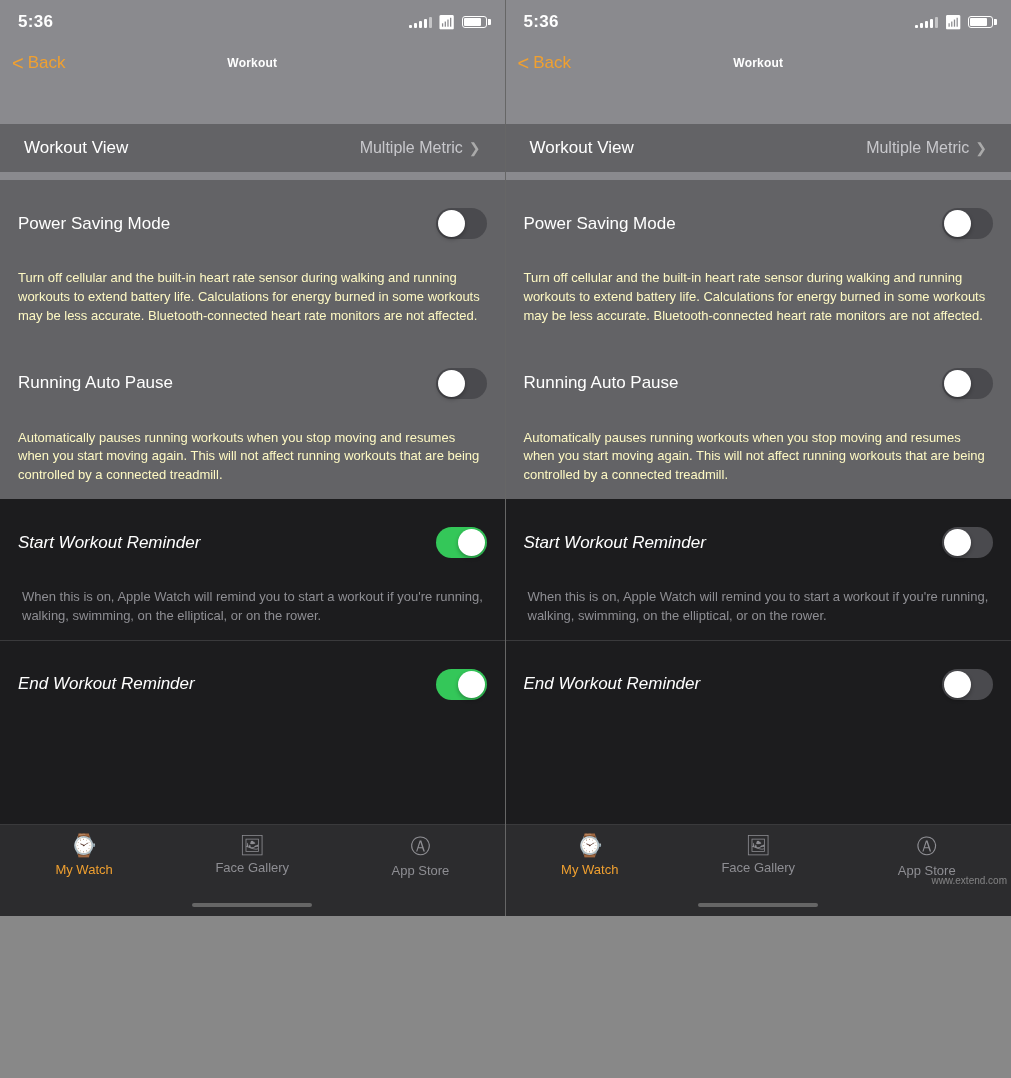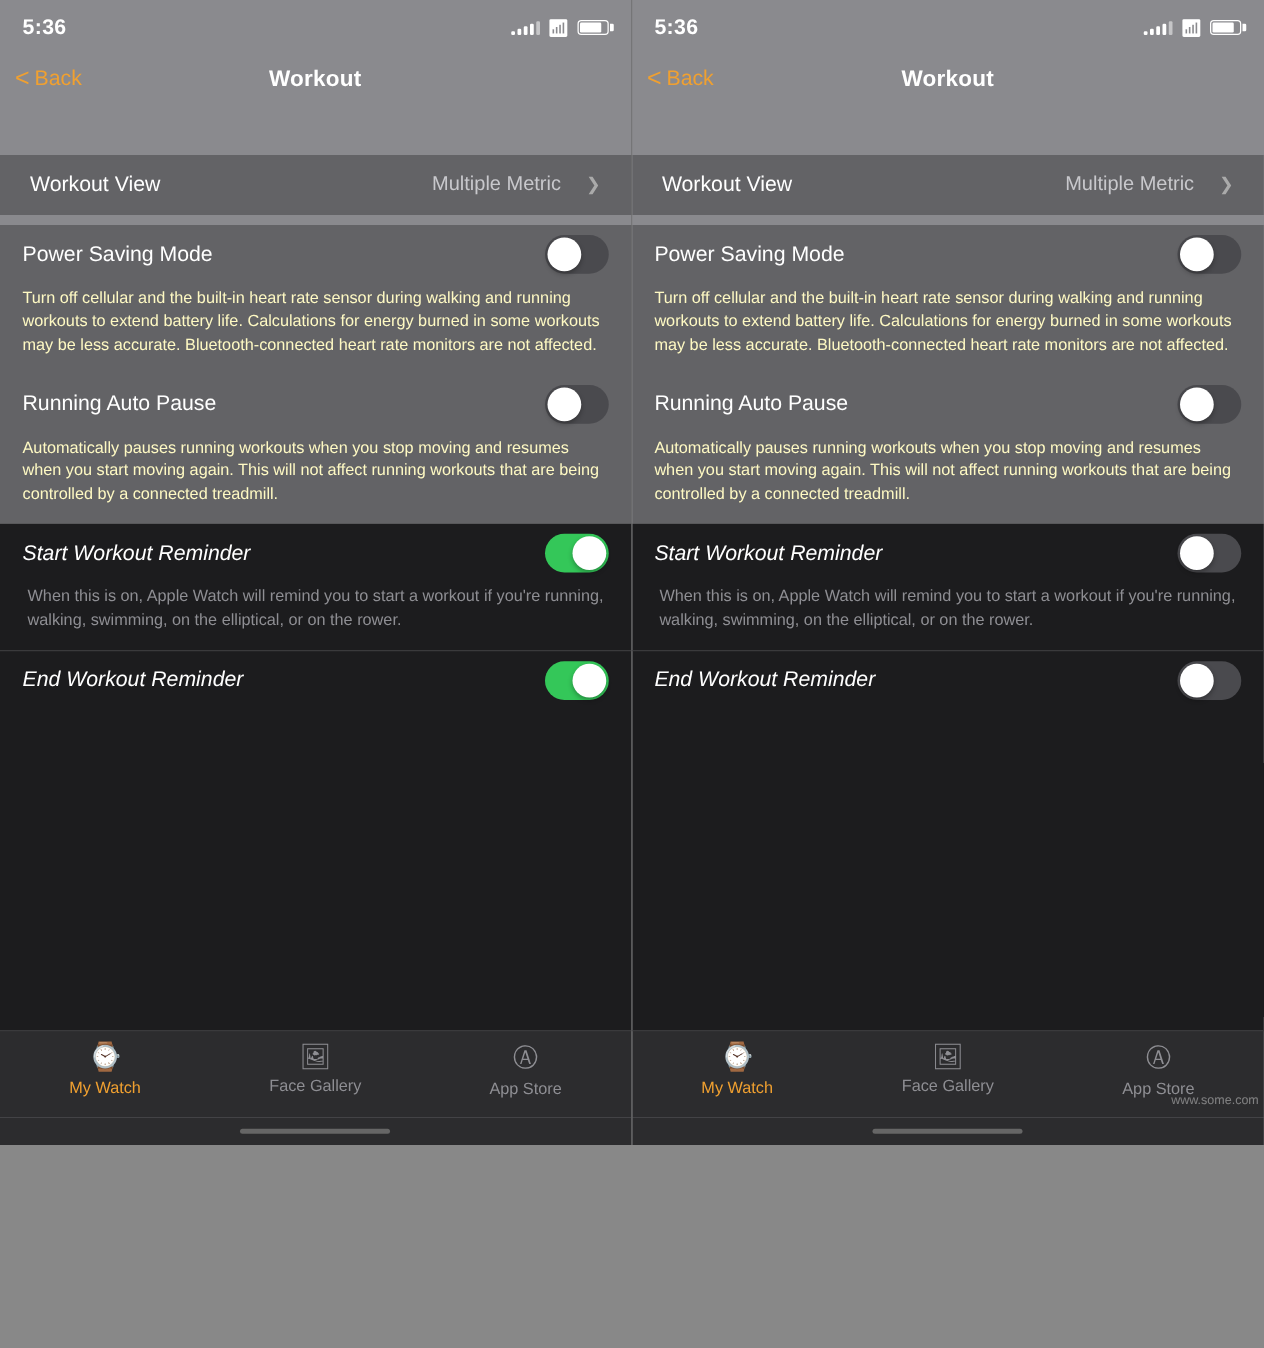--- a/index.html
+++ b/index.html
@@ -119,21 +119,21 @@
       gap: 4px;
     }
 
     .nav-back-chevron {
       font-size: 20px;
       color: #f0a030;
       line-height: 1;
     }
 
     .nav-title {
-      font-size: 18px;
+      font-size: 12px;
       font-weight: 600;
       color: #fff;
       letter-spacing: 0.2px;
     }
 
     
     .spacer-section {
       background: #8a8a8e;
       height: 36px;
     }
@@ -156,21 +156,22 @@
     }
 
     .row-label {
       font-size: 17px;
       color: #fff;
       font-weight: 400;
     }
 
     .row-right {
       display: flex;
-      gap: 20px;
+      align-items: center;
+      gap: 6px;
       color: #c8c8cc;
       font-size: 16px;
     }
 
     .row-right .chevron {
       color: #aaa;
       font-size: 14px;
     }
 
     
@@ -186,21 +187,21 @@
     }
 
     .toggle-section.dark {
       background: #1c1c1e;
     }
 
     .toggle-row {
       display: flex;
       align-items: center;
       justify-content: space-between;
-      padding: 8px 18px;
+      padding: 28px 18px;
     }
 
     .description-text {
       font-size: 13px;
       color: #fef9c3;
       padding: 2px 18px 14px 18px;
       line-height: 1.45;
     }
 
     .description-text.dark {
@@ -516,14 +517,14 @@
     <div class="tab-item">
       <span class="tab-icon" style="font-size:20px; color:#8e8e93;">Ⓐ</span>
       <span class="tab-label">App Store</span>
     </div>
   </div>
 
   <div class="home-indicator">
     <div class="home-bar"></div>
   </div>
 
-  <div class="watermark">www.some.com</div>
+  <div class="watermark">www.extend.com</div>
 </div>
 
 </body></html>

